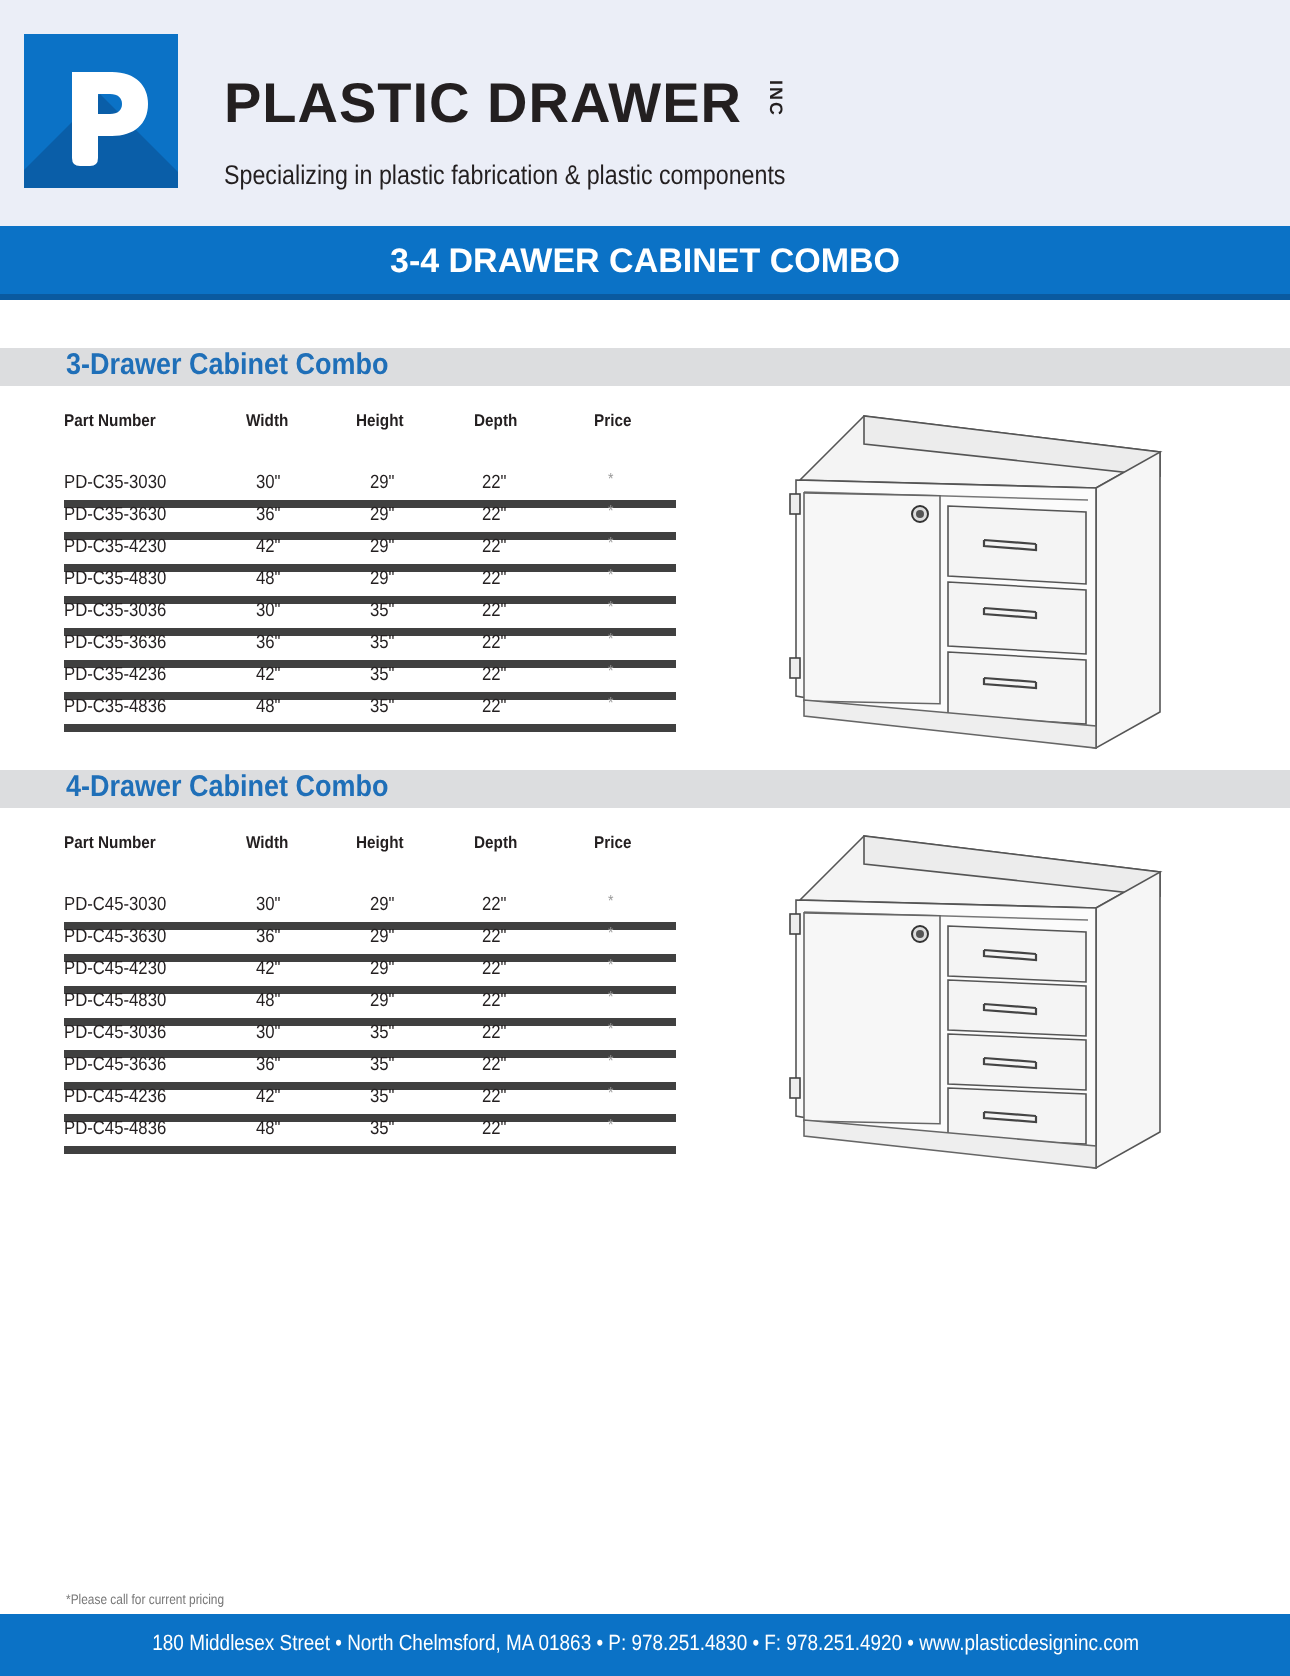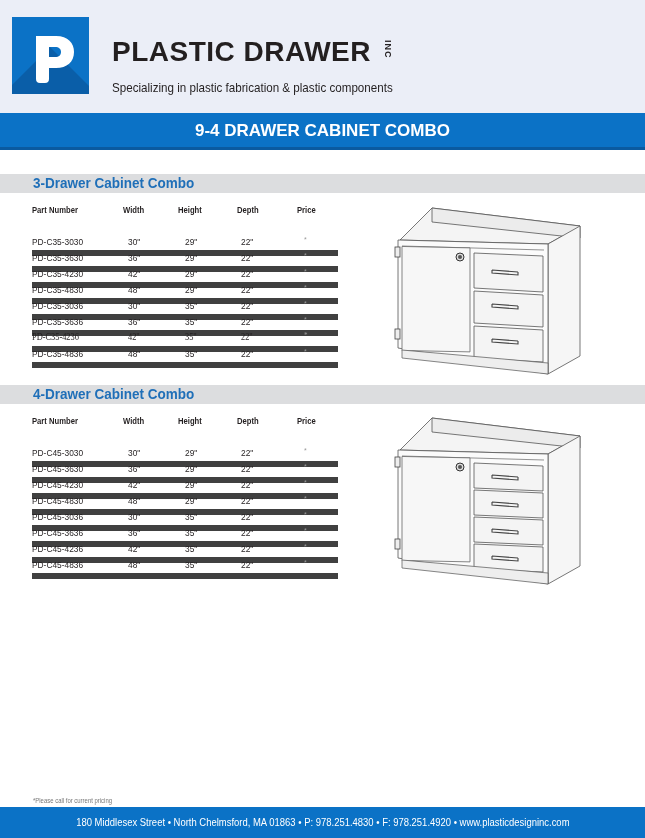--- a/index.html
+++ b/index.html
@@ -11,21 +11,21 @@
   .logo-box svg { position:absolute; left:0; top:0; }
   .brand { position:absolute; left:112px; top:36px; font-weight:bold; font-size:28px; letter-spacing:0.5px; color:#231f20; }
   .brand-inc { position:absolute; left:383px; top:40px; font-weight:bold; font-size:9px; writing-mode:vertical-rl; color:#231f20; letter-spacing:1px; }
   .tagline { position:absolute; left:112px; top:80px; font-size:13.5px; color:#231f20; transform:scaleX(0.86); transform-origin:0 0; white-space:nowrap; }
   .banner { position:absolute; left:0; top:113px; width:645px; height:34px; background:#0b72c6; border-bottom:3px solid #0a5aa0; }
   .banner-title { position:absolute; left:0; top:8px; width:645px; text-align:center; color:#ffffff; font-weight:bold; font-size:17px; }
   .section-head { position:absolute; left:0; width:645px; height:19px; background:#dcdddf; }
   .section-title { position:absolute; left:33px; top:0px; font-weight:bold; font-size:15px; color:#1f6fb8; transform:scaleX(0.9); transform-origin:0 0; white-space:nowrap; }
   .tbl { position:absolute; left:32px; width:306px; }
   .th { position:absolute; top:0; font-weight:bold; font-size:8.5px; color:#231f20; transform:scaleX(0.9); transform-origin:0 0; white-space:nowrap; }
-  .row { position:absolute; left:0; width:306px; height:15.5px; border-bottom:6px solid #404040; }
+  .row { position:absolute; left:0; width:306px; height:15.5px; border-bottom:4px solid #404040; }
   .cell { position:absolute; top:2px; font-size:9.5px; color:#231f20; transform:scaleX(0.88); transform-origin:0 0; white-space:nowrap; }
   .cell.price { color:#9a9a9a; font-size:8px; top:1px; }
   .cabinet { position:absolute; left:380px; width:210px; height:180px; }
   .footnote { position:absolute; left:33px; top:797px; font-size:7px; color:#777; transform:scaleX(0.85); transform-origin:0 0; white-space:nowrap; }
   .footer { position:absolute; left:0; top:807px; width:645px; height:31px; background:#0b72c6; }
   .footer-text { position:absolute; left:0; top:9px; width:645px; text-align:center; color:#ffffff; font-size:11px; }
   .footer-text span { display:inline-block; transform:scaleX(0.86); white-space:nowrap; }
 </style>
 </head>
 <body>
@@ -36,21 +36,21 @@
     <svg width="77" height="77" viewBox="0 0 77 77">
       <path d="M24 19 H44 C56 19 62 26 62 35 C62 45 55 51 44 51 H37 V62 Q37 66 33 66 H28 Q24 66 24 62 Z M37 30 V40 H43 C47 40 49 38 49 35 C49 32 47 30 43 30 Z" fill="#ffffff" fill-rule="evenodd"></path>
     </svg>
   </div>
   <div class="brand">PLASTIC DRAWER</div>
   <div class="brand-inc">INC</div>
   <div class="tagline">Specializing in plastic fabrication &amp; plastic components</div>
 </div>
 
 <div class="banner">
-  <div class="banner-title">9-4 DRAWER CABINET COMBO</div>
+  <div class="banner-title">3-4 DRAWER CABINET COMBO</div>
 </div>
 
 <div class="section-head" style="top:174px;">
   <div class="section-title">3-Drawer Cabinet Combo</div>
 </div>
 
 <div class="tbl" style="top:205px;">
   <div class="th" style="left:0;">Part Number</div>
   <div class="th" style="left:91px;">Width</div>
   <div class="th" style="left:146px;">Height</div>
@@ -92,21 +92,21 @@
     <span class="cell" style="left:209px;">22"</span>
     <span class="cell price" style="left:272px;">*</span>
   </div>
   <div class="row" style="top:109px;">
     <span class="cell" style="left:0;">PD-C35-3636</span>
     <span class="cell" style="left:96px;">36"</span>
     <span class="cell" style="left:153px;">35"</span>
     <span class="cell" style="left:209px;">22"</span>
     <span class="cell price" style="left:272px;">*</span>
   </div>
-  <div class="row" style="top:125px;font-family:Liberation Serif, serif;">
+  <div class="row" style="top:125px;">
     <span class="cell" style="left:0;">PD-C35-4236</span>
     <span class="cell" style="left:96px;">42"</span>
     <span class="cell" style="left:153px;">35"</span>
     <span class="cell" style="left:209px;">22"</span>
     <span class="cell price" style="left:272px;">*</span>
   </div>
   <div class="row" style="top:141px;">
     <span class="cell" style="left:0;">PD-C35-4836</span>
     <span class="cell" style="left:96px;">48"</span>
     <span class="cell" style="left:153px;">35"</span>

